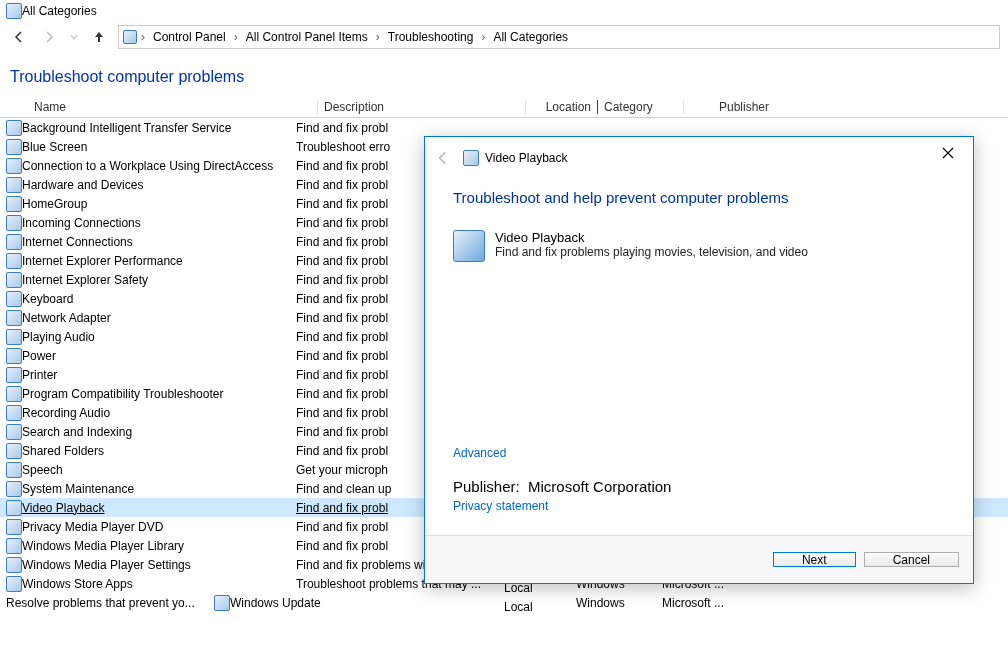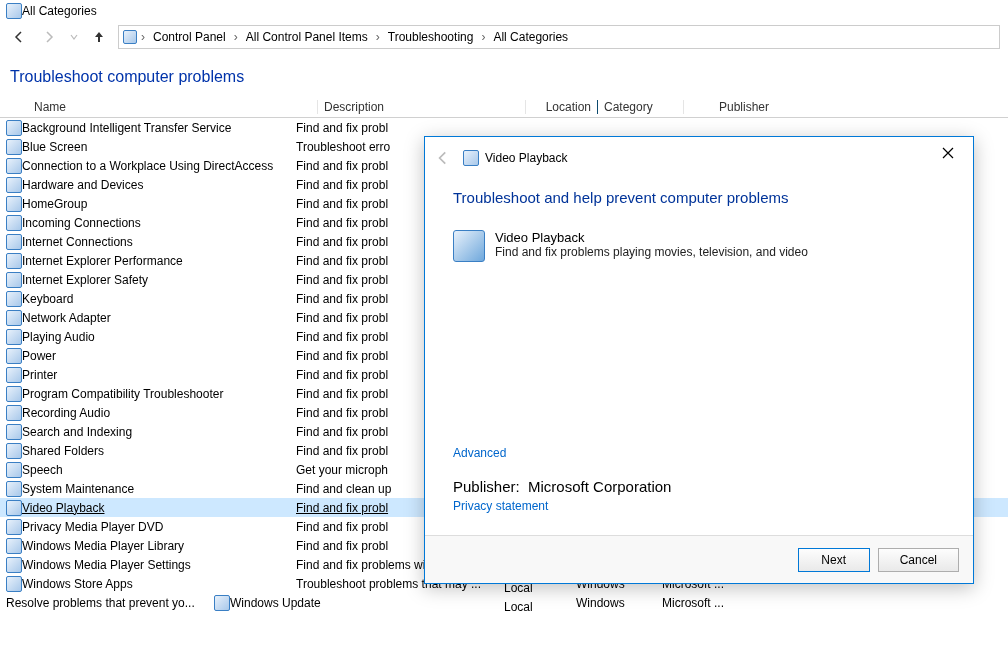--- a/index.html
+++ b/index.html
@@ -51,21 +51,21 @@
 .dialog-body { flex: 1; padding: 10px 28px 0 28px; }
 .dialog-body h2 { color: #003399; font-weight: 400; font-size: 15px; margin-bottom: 24px; }
 .trouble-info { display: flex; gap: 10px; }
 .trouble-icon { width: 32px; height: 32px; border: 1px solid #3a7fc4; background: linear-gradient(135deg,#e8f1fb,#6fa8dc); border-radius: 3px; flex-shrink: 0; }
 .trouble-info .title { font-size: 13px; }
 .trouble-info .desc { font-size: 12px; color: #222; }
 .links-area { position:absolute; left:28px; bottom:70px; }
 .link { color: #0066cc; cursor: pointer; font-size: 12px; }
 .pubrow { margin-top: 18px; font-size: 15px; }
 .dialog-foot { height: 48px; border-top: 1px solid #ddd; display: flex; align-items: center; justify-content: flex-end; gap: 8px; padding: 0 14px; background: #f8f8f8;}
-.btn { min-width: 72px; height: 24px; border: 1px solid #adadad; background: linear-gradient(#fdfdfd,#e9e9e9); font-size: 12px; cursor: pointer; padding: 0 21px; }
+.btn { min-width: 72px; height: 15px; border: 1px solid #adadad; background: linear-gradient(#fdfdfd,#e9e9e9); font-size: 12px; cursor: pointer; padding: 0 28px; }
 .btn.primary { border-color: #0078d7; }
 </style>
 </head>
 <body>
 
 <div class="titlebar">
   <span class="item-icon"></span>
   <span>All Categories</span>
 </div>
 

